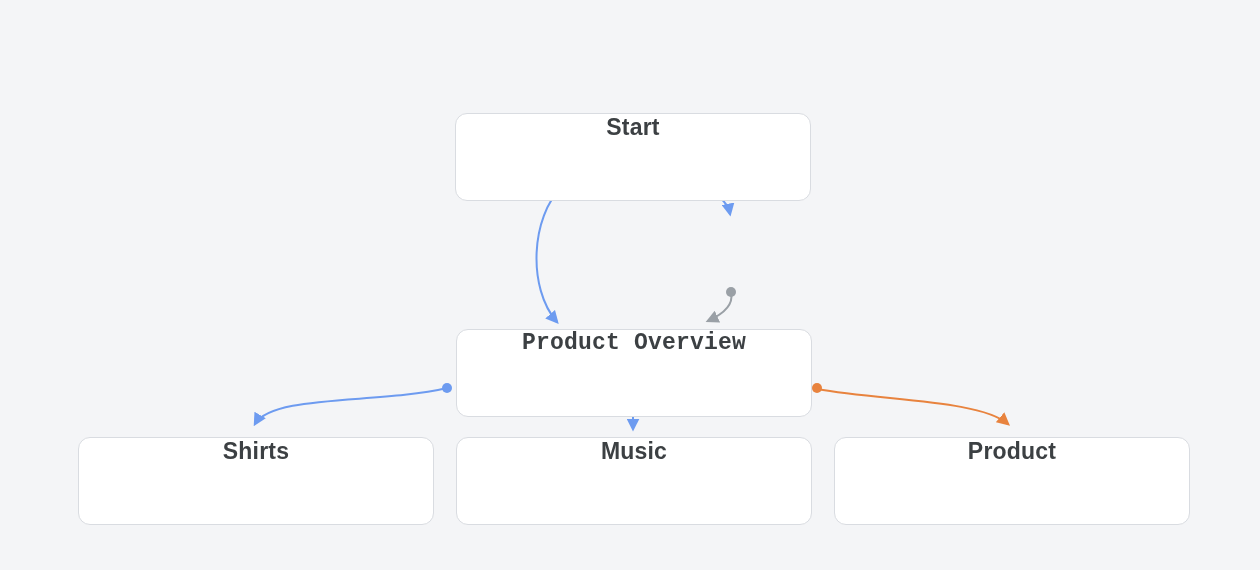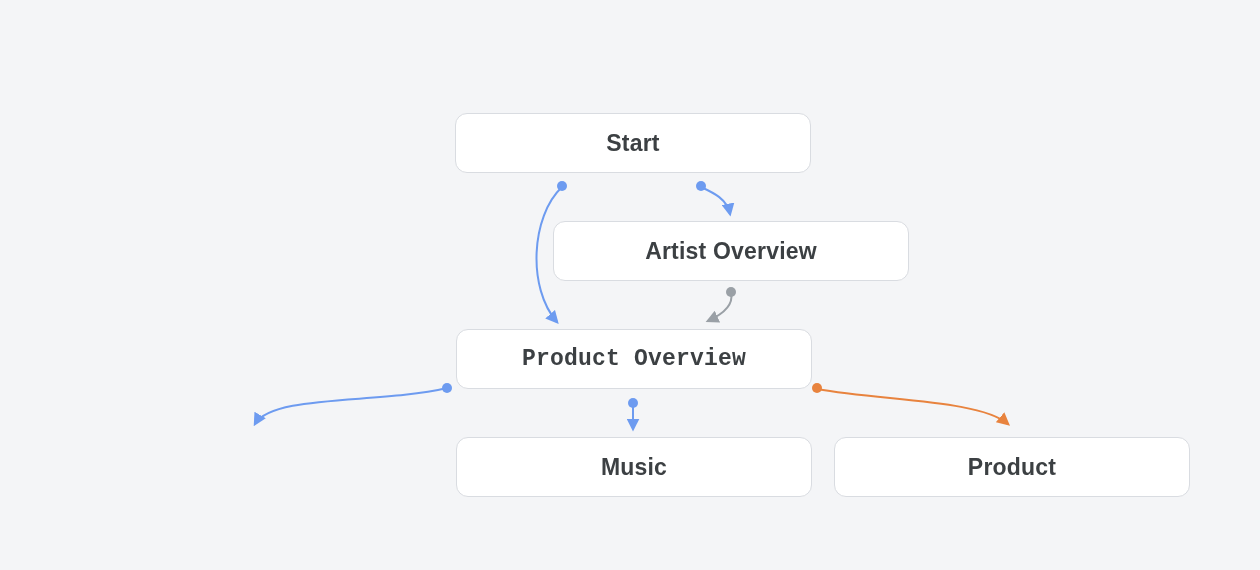--- a/index.html
+++ b/index.html
@@ -19,26 +19,26 @@
     left: 0;
     top: 0;
     width: 1260px;
     height: 570px;
     pointer-events: none;
   }
   .node {
     position: absolute;
     box-sizing: border-box;
     width: 356px;
-    height: 60px;
+    height: 88px;
     background: var(--node-background, #ffffff);
     border: 1.5px solid var(--node-border, #d9dce1);
     border-radius: 12px;
     display: flex;
-    align-items: center;
+    align-items: flex-start;
     justify-content: center;
     cursor: pointer;
   }
   .node-label {
     font-size: 23px;
     font-weight: 600;
     letter-spacing: 0.2px;
     color: var(--node-text, #3c4043);
   }
   #node-start            { left: 455px; top: 113px; }
@@ -82,28 +82,28 @@
     <circle cx="633" cy="403" r="5" fill="#6d9bf0"></circle>
 
     <path d="M 817 389 C 885 401, 980 400, 1008 424" fill="none" stroke-width="2" marker-end="url(#arrow-orange)" stroke="#e8833e"></path>
     <circle cx="817" cy="388" r="5" fill="#e8833e"></circle>
   </svg>
 
   <div class="node" id="node-start">
     <span class="node-label">Start</span>
   </div>
 
-  <div class="node" id="node-artist-overview">
-    <span class="node-label">Artist Overview</span>
-  </div>
 
   <div class="node" id="node-product-overview">
     <span class="node-label">Product Overview</span>
   </div>
 
+  <div class="node" id="node-shirts">
+    <span class="node-label">Shirts</span>
+  </div>
 
   <div class="node" id="node-music">
     <span class="node-label">Music</span>
   </div>
 
   <div class="node" id="node-product">
     <span class="node-label">Product</span>
   </div>
 
 </div>

